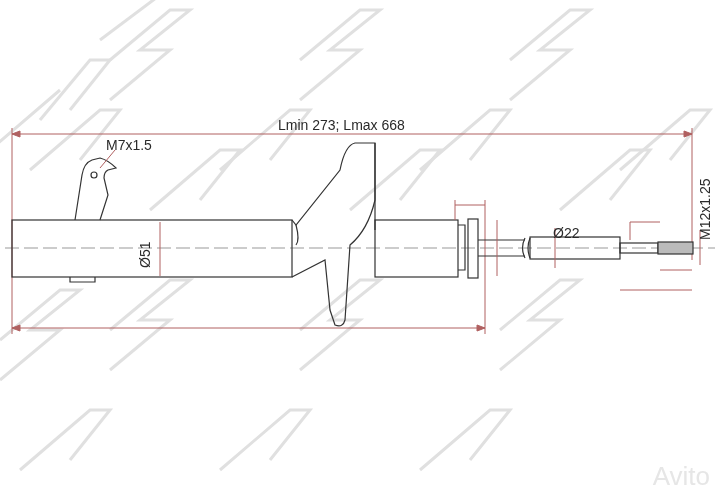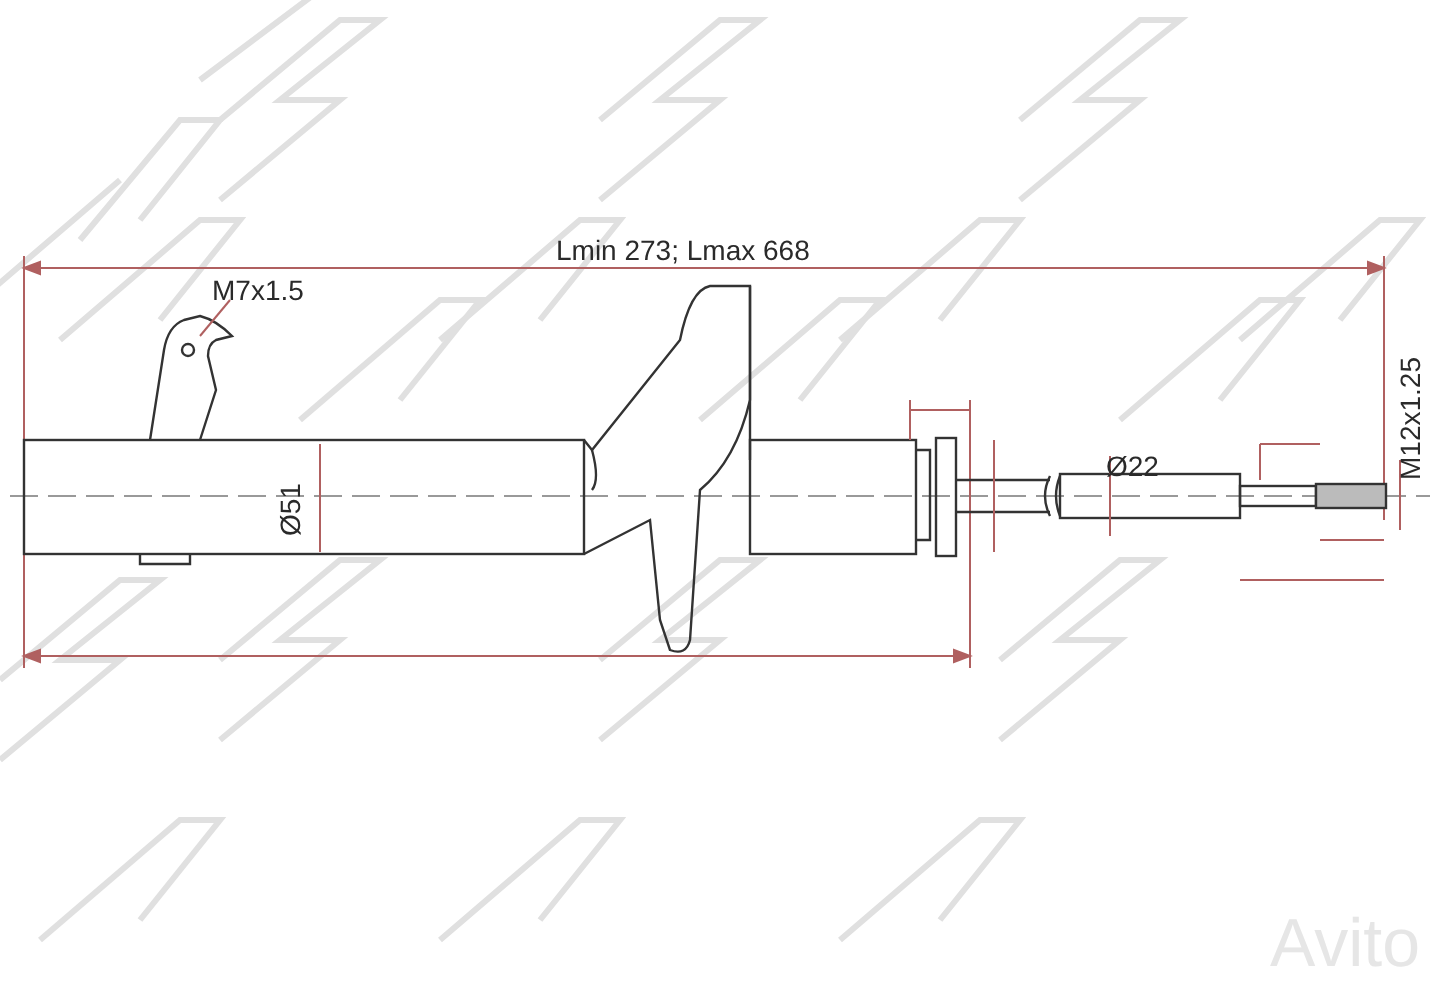--- a/index.html
+++ b/index.html
@@ -1,21 +1,21 @@
 <!DOCTYPE html>
 <html><head>
 <meta charset="utf-8">
 <style>
   html,body{margin:0;padding:0;background:#fff;}
   body{width:720px;height:498px;overflow:hidden;position:relative;font-family:"Liberation Sans",sans-serif;}
   #stage{position:absolute;left:0;top:0;width:720px;height:498px;}
   .lbl{position:absolute;color:#2a2a2a;font-size:14px;font-family:"Liberation Sans",sans-serif;white-space:nowrap;}
   .brand{position:absolute;font-family:"DejaVu Sans",sans-serif;font-weight:bold;font-size:22px;letter-spacing:2px;color:#111;}
   .vert{transform:rotate(-90deg);transform-origin:left top;}
-  .avito{position:absolute;right:10px;bottom:6px;font-size:34px;color:#e6e6e6;font-family:"Liberation Sans",sans-serif;}
+  .avito{position:absolute;right:10px;bottom:6px;font-size:26px;color:#e6e6e6;font-family:"Liberation Sans",sans-serif;}
 </style>
 </head>
 <body>
 
 <div id="stage">
   <svg width="720" height="498" viewBox="0 0 720 498" xmlns="http://www.w3.org/2000/svg">
 
     <g stroke="#e0e0e0" stroke-width="3" fill="none">
       <g transform="translate(0,0)">
         <path d="M110,-10 L170,-40 M100,40 l80,-60 M40,120 L90,60 L110,60 L70,110"></path>

